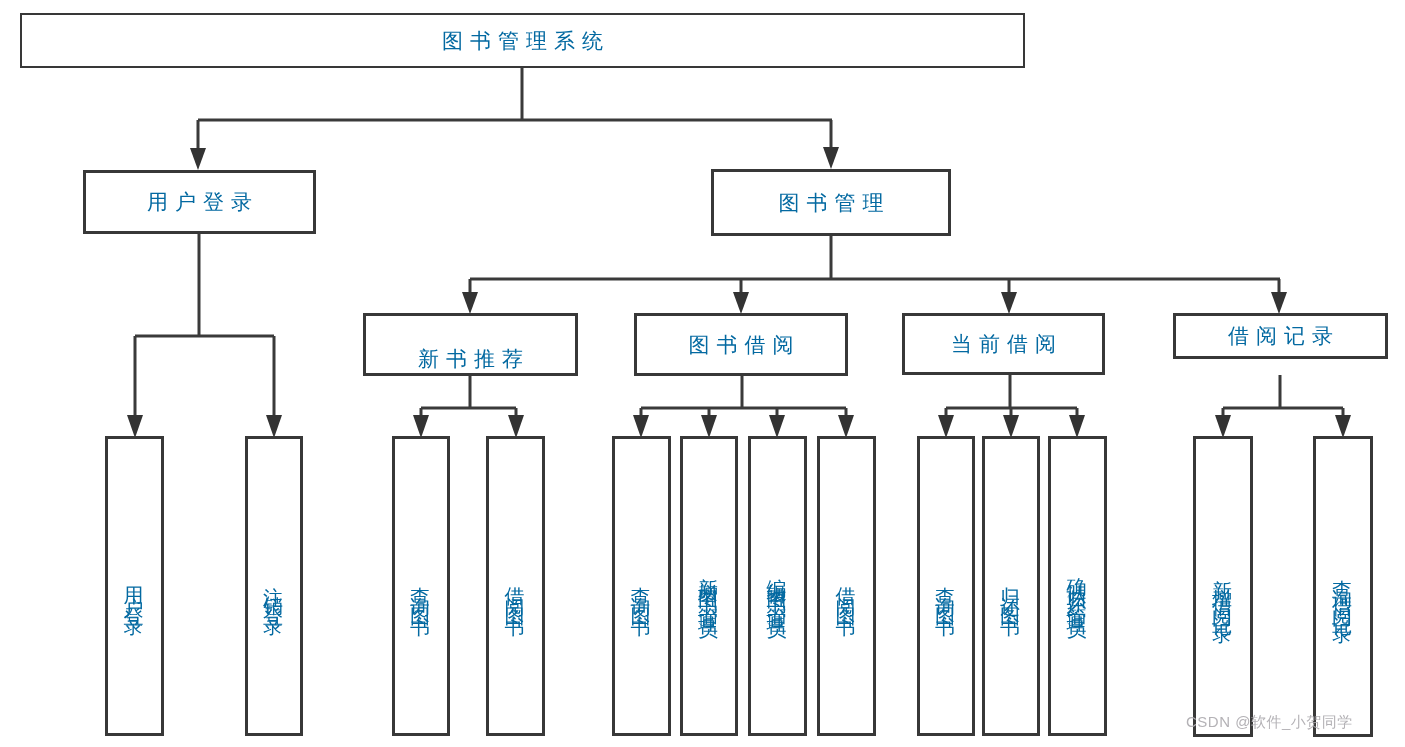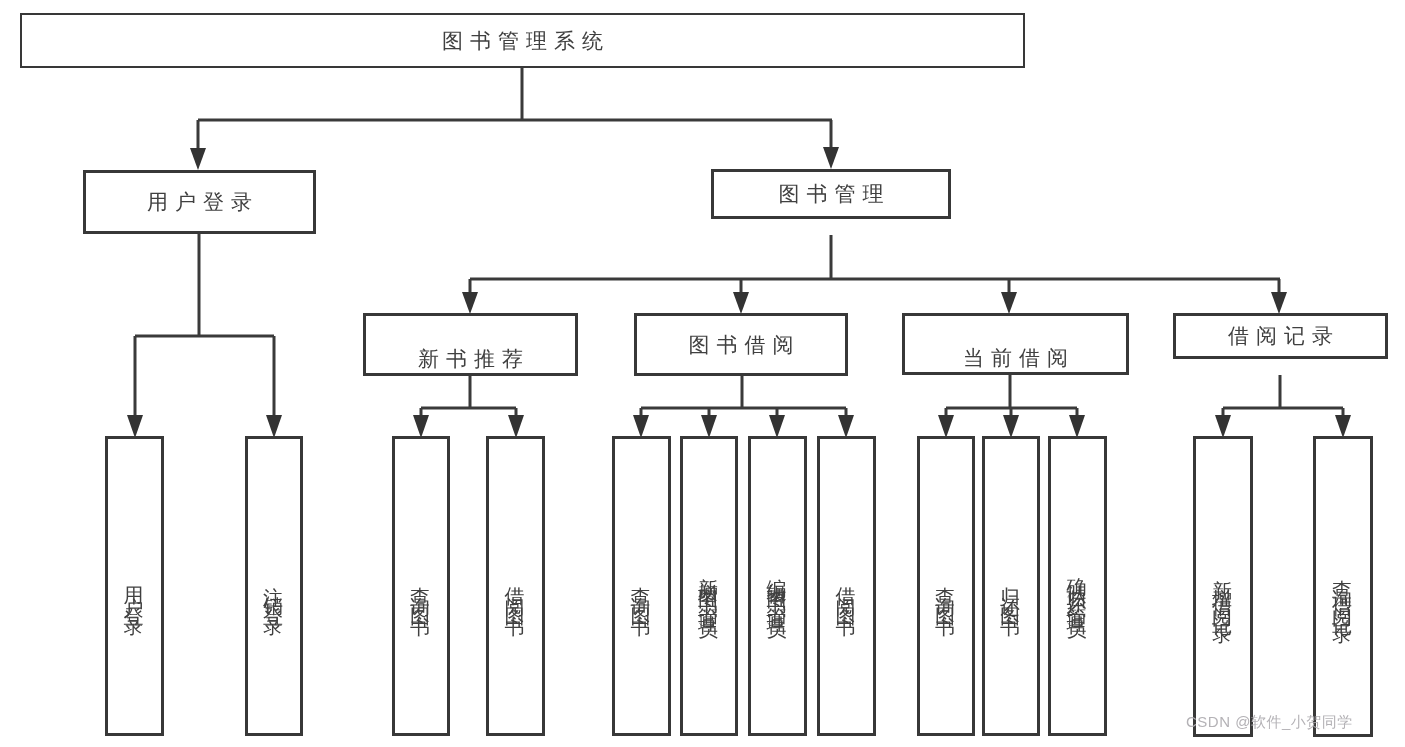--- a/index.html
+++ b/index.html
@@ -16,21 +16,21 @@
   }
   svg.connectors .ln { fill:none; stroke:#3a3a3a; stroke-width:3; }
   svg.connectors .hd { fill:#333333; stroke:none; }
 
   .node {
     position:absolute;
     box-sizing:border-box;
     background:#ffffff;
     border:3px solid #383838;
     display:flex; align-items:center; justify-content:center;
-    color:#404040;
+    color:#0369a1;
   }
   .node.root { border-width:2px; }
   .hnode span {
     font-size:21px;
     letter-spacing:7px;
     margin-right:-7px;
     white-space:nowrap;
   }
   .vnode span {
     writing-mode:vertical-rl;
@@ -107,31 +107,31 @@
     </g>
   </svg>
 
   <div class="node hnode root" style="left:20px; top:13px; width:1005px; height:55px;">
     <span>图书管理系统</span>
   </div>
 
   <div class="node hnode" style="left:83px; top:170px; width:233px; height:64px;">
     <span>用户登录</span>
   </div>
-  <div class="node hnode" style="left:711px; top:169px; width:240px; height:50px;">
+  <div class="node hnode" style="left:711px; top:169px; width:240px; height:67px;">
     <span>图书管理</span>
   </div>
 
   <div class="node hnode" style="left:363px; top:313px; width:215px; height:63px;align-items:flex-end;">
     <span>新书推荐</span>
   </div>
   <div class="node hnode" style="left:634px; top:313px; width:214px; height:63px;">
     <span>图书借阅</span>
   </div>
-  <div class="node hnode" style="left:902px; top:313px; width:227px; height:62px;align-items:flex-end;">
+  <div class="node hnode" style="left:902px; top:313px; width:203px; height:62px;">
     <span>当前借阅</span>
   </div>
   <div class="node hnode" style="left:1173px; top:313px; width:215px; height:46px;">
     <span>借阅记录</span>
   </div>
 
   <div class="node vnode" style="left:105px; top:436px; width:59px; height:300px;">
     <span>用户登录</span>
   </div>
   <div class="node vnode" style="left:245px; top:436px; width:58px; height:300px;">

